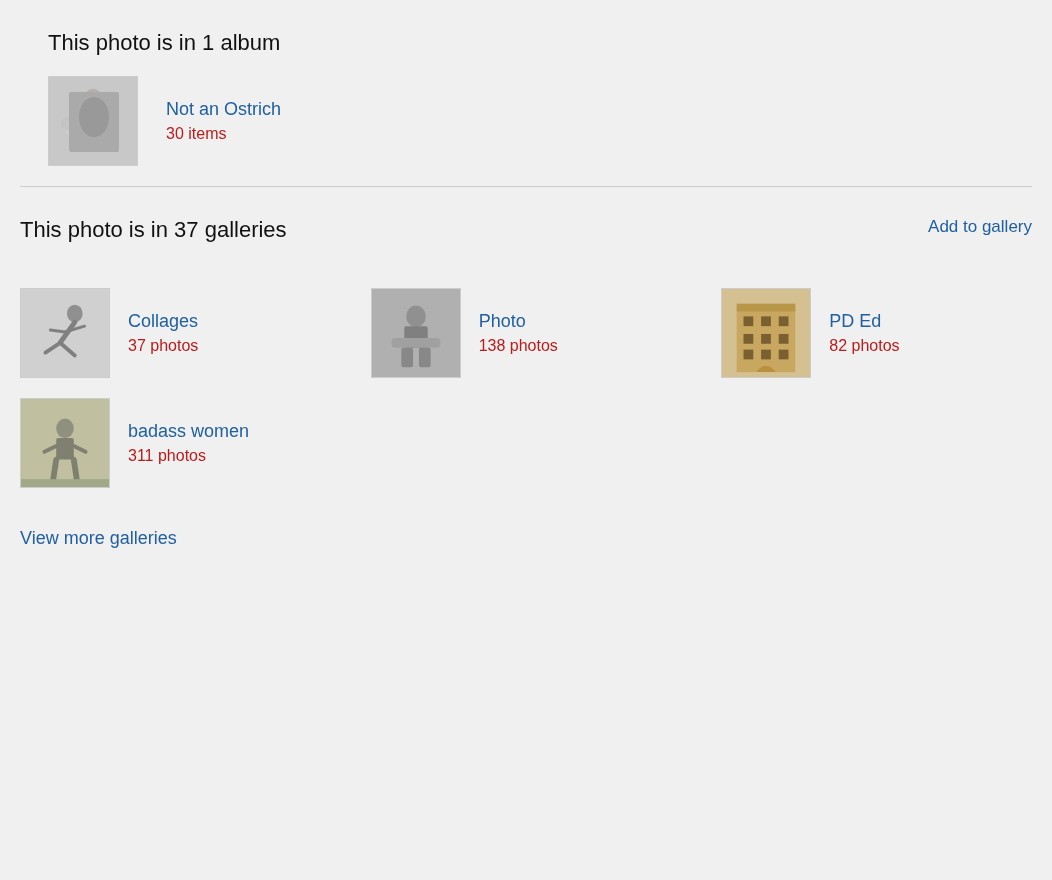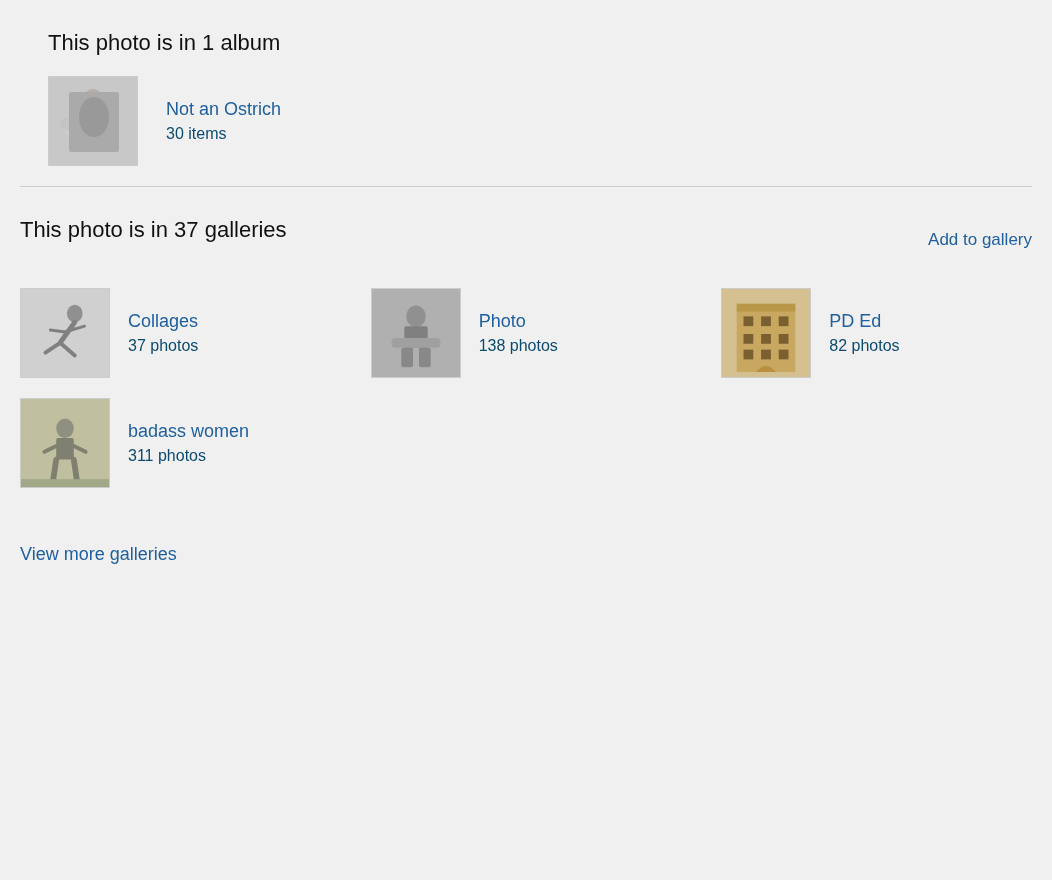--- a/index.html
+++ b/index.html
@@ -74,33 +74,33 @@
 
     .item-info .item-name {
       font-size: 18px;
       color: #2060a0;
       font-weight: 400;
       cursor: pointer;
       text-decoration: none;
     }
     .item-info .item-count {
       font-size: 16px;
-      color: #0c4a6e;
+      color: #b91c1c;
       margin-top: 5px;
     }
 
     .divider {
       border: none;
       border-top: 1px solid #ccc;
       margin: 20px 0 30px 0;
     }
 
     .galleries-header {
       display: flex;
-      align-items: center;
+      align-items: flex-start;
       justify-content: space-between;
       margin-bottom: 25px;
     }
 
     .add-to-gallery-btn {
       font-size: 17px;
       color: #2060a0;
       cursor: pointer;
       background: none;
       border: none;
@@ -133,21 +133,21 @@
       position: relative;
       overflow: hidden;
     }
 
     .view-more-link {
       font-size: 18px;
       color: #2060a0;
       cursor: pointer;
       text-decoration: none;
       display: inline-block;
-      margin-top: 26px;
+      margin-top: 10px;
       text-align: center;
     }
   </style>
 </head>
 <body>
 
 <div class="album-section">
   <h2 class="section-title">This photo is in 1 album</h2>
 
   <div class="item-row">

